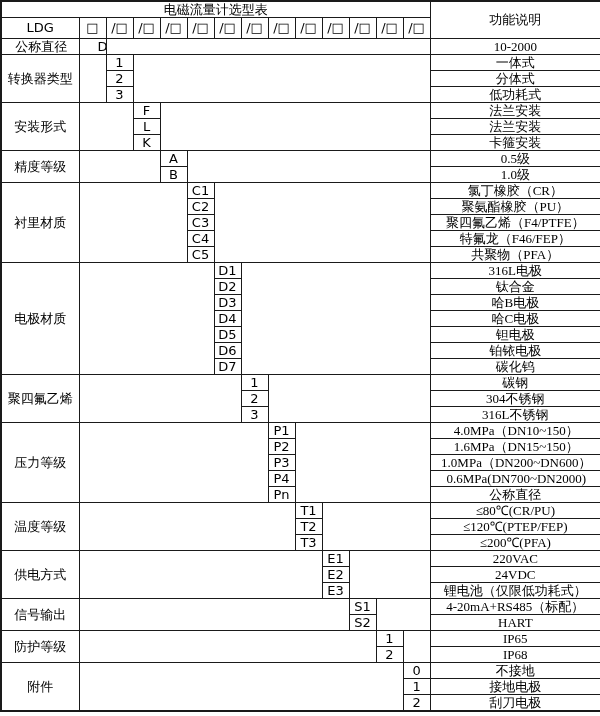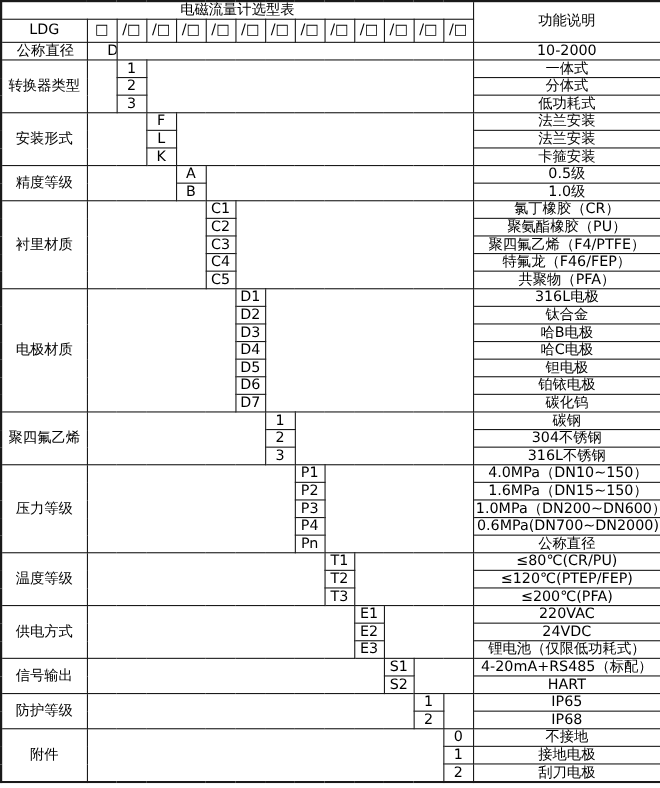--- a/index.html
+++ b/index.html
@@ -25,21 +25,21 @@
   }
   td.title-cell{height:14px;font-size:13px;}
   td.fn-cell{font-size:13px;margin-left:42px;}
   tr.model-row td{height:20px;margin-top:44px;}
   td.model-prefix{text-align:left;padding-left:3px;font-size:12px;}
   td.slot{font-size:12px;}
   td.cat{font-size:13px;}
   td.cat.left{text-align:center;padding-left:2px;}
   td.code{font-size:12px;}
   td.code.left{text-align:left;padding-left:18px;}
-  td.desc{font-size:13px;}
+  td.desc{font-size:13px;font-family:Liberation Serif, serif;}
   td.desc.left{text-align:center;padding-left:2px;}
   td.empty{}
 </style>
 </head>
 <body>
 
 <table class="sel">
   <colgroup>
     <col style="width:78px">
     <col style="width:27px">

